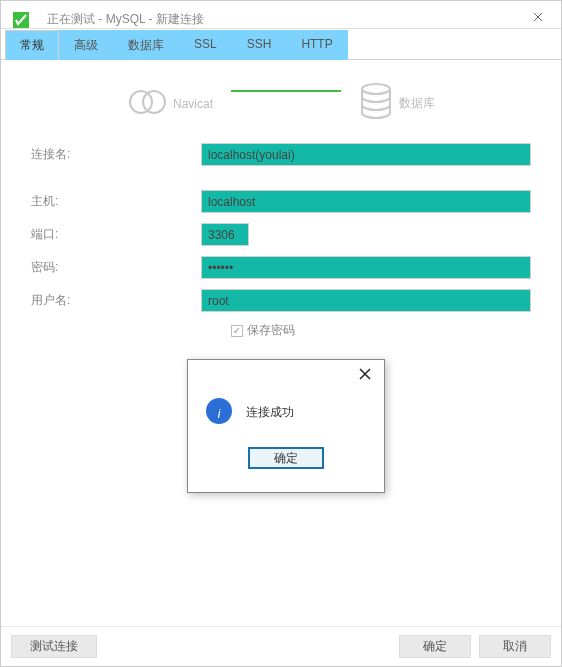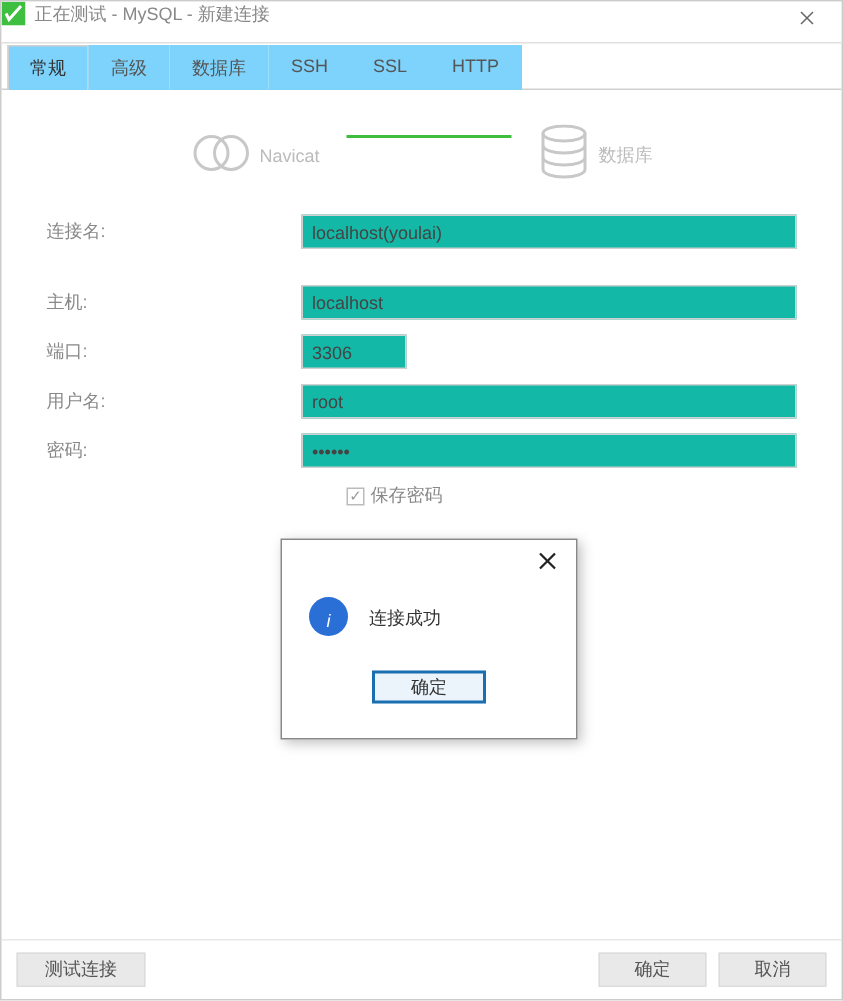--- a/index.html
+++ b/index.html
@@ -1,36 +1,36 @@
 <!DOCTYPE html>
 <html><head>
 <meta charset="utf-8">
 <style>
 * { box-sizing: border-box; margin: 0; padding: 0; font-family: "Microsoft YaHei", "Segoe UI", sans-serif; font-size: 12px; }
 body { width: 562px; height: 667px; background: #fff; position: relative; border: 1px solid #ccc; }
 
-.titlebar { height: 28px; display: flex; align-items: flex-start; padding: 0 8px 0 0; background: #fff; border-bottom: 1px solid #e0e0e0; }
+.titlebar { height: 28px; display: flex; align-items: flex-end; padding: 0 8px 0 12px; background: #fff; border-bottom: 1px solid #e0e0e0; gap: 12px; }
 .titlebar .logo { width: 16px; height: 16px; margin-right: 6px; }
 .titlebar .title { color: #888; flex: 1; }
 .titlebar .close { width: 30px; height: 22px; display: flex; align-items: center; justify-content: center; color: #666; }
 
 .tabs { display: flex; border-bottom: 1px solid #d0d0d0; padding-left: 4px; }
 .tab { padding: 6px 14px; color: #555; border: 1px solid transparent; border-bottom: none; cursor: default; position: relative; top: 1px; background: #7dd3fc; }
 .tab.active { border-color: #d0d0d0; border-bottom-color: #fff; color: #333; }
 
 .conn-graphic { display: flex; align-items: center; justify-content: center; padding: 22px 0 10px 0; }
 .conn-graphic .icon-block { display: flex; flex-direction: row; align-items: center; gap: 6px; color: #bbb; }
 .conn-graphic .line { width: 110px; height: 2px; background: #3dbf3d; margin: 0 18px 26px 18px; }
 
 .form { padding: 8px 30px; }
 .row { display: flex; align-items: center; margin-bottom: 10px; }
 .row .label { width: 170px; color: #888; }
 .row .field { flex: 1; }
 input[type=text], input[type=password] { border: 1px solid #d0d0d0; padding: 3px 6px; height: 23px; color: #444; background: #14b8a6; width: 100%; }
-.port input { width: 70px; }
+.port input { width: 48px; }
 .checkbox-row { display: flex; align-items: center; gap: 4px; color: #888; margin-left: 200px; margin-top: 2px; }
 .checkbox-row .chk { width: 12px; height: 12px; border: 1px solid #bbb; display: inline-flex; align-items: center; justify-content: center; color: #999; font-size: 10px; }
 
 .spacer { height: 14px; }
 
 .footer { position: absolute; bottom: 0; left: 0; right: 0; height: 40px; display: flex; align-items: center; padding: 0 10px; gap: 8px; border-top: 1px solid #e8e8e8; }
 .footer .spacer-f { flex: 1; }
 .btn { min-width: 72px; height: 23px; background: #e9e9e9; border: 1px solid #dcdcdc; color: #555; text-align: center; line-height: 21px; padding: 0 18px; }
 
 .modal { position: absolute; left: 186px; top: 358px; width: 198px; height: 134px; border: 1px solid #888; background: #fff; box-shadow: 2px 2px 8px rgba(0,0,0,0.25); }
@@ -56,22 +56,22 @@
     <svg width="10" height="10" viewBox="0 0 10 10">
         <path d="M1 1 L9 9 M9 1 L1 9" stroke="#666" stroke-width="1"></path>
       </svg>
   </span>
 </div>
 
 <div class="tabs">
   <div class="tab active">常规</div>
   <div class="tab">高级</div>
   <div class="tab">数据库</div>
+  <div class="tab">SSL</div>
   <div class="tab">SSH</div>
-  <div class="tab">SSL</div>
   <div class="tab">HTTP</div>
 </div>
 
 <div class="conn-graphic">
   <div class="icon-block">
     <span>
       <svg width="40" height="40" viewBox="0 0 40 40">
           <circle cx="14" cy="20" r="11" stroke="#c8c8c8" stroke-width="2" fill="none"></circle>
           <circle cx="27" cy="20" r="11" stroke="#c8c8c8" stroke-width="2" fill="none"></circle>
         </svg>
@@ -100,26 +100,26 @@
   <div class="spacer"></div>
   <div class="row">
     <div class="label">主机:</div>
     <div class="field"><input type="text" value="localhost" style=""></div>
   </div>
   <div class="row port">
     <div class="label">端口:</div>
     <div class="field"><input type="text" value="3306" style=""></div>
   </div>
   <div class="row">
+    <div class="label">密码:</div>
+    <div class="field"><input type="text" value="••••••" style=""></div>
+  </div>
+  <div class="row">
     <div class="label">用户名:</div>
     <div class="field"><input type="text" value="root" style=""></div>
-  </div>
-  <div class="row">
-    <div class="label">密码:</div>
-    <div class="field"><input type="text" value="••••••" style=""></div>
   </div>
   <div class="checkbox-row">
     <span class="chk">✓</span>
     <span>保存密码</span>
   </div>
 </div>
 
 <div class="footer">
   <div class="btn">测试连接</div>
   <div class="spacer-f"></div>

